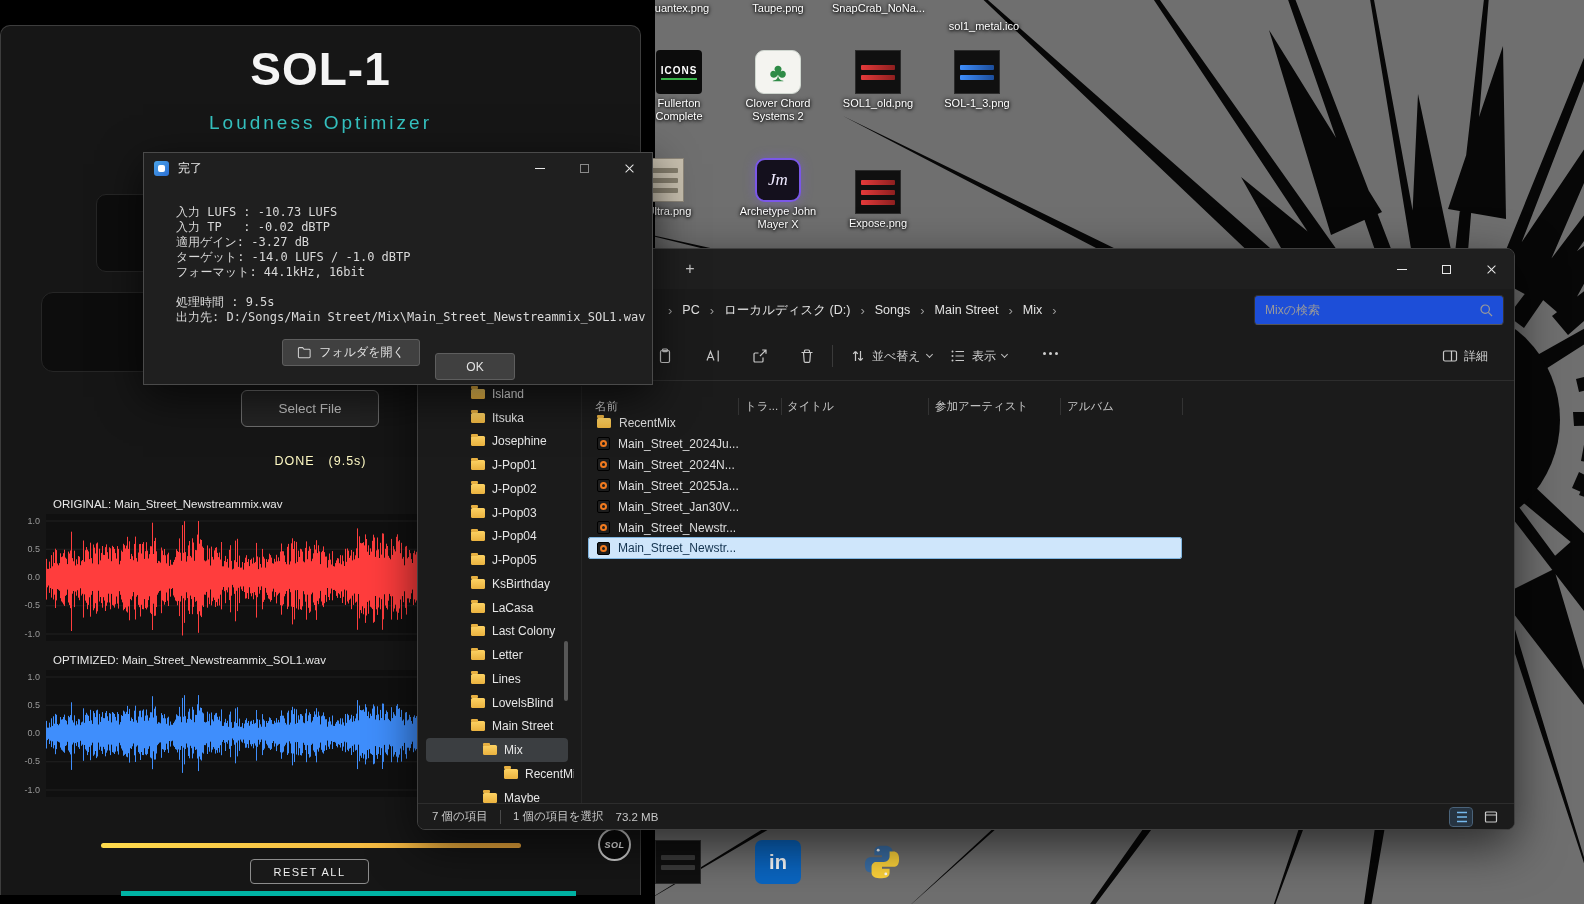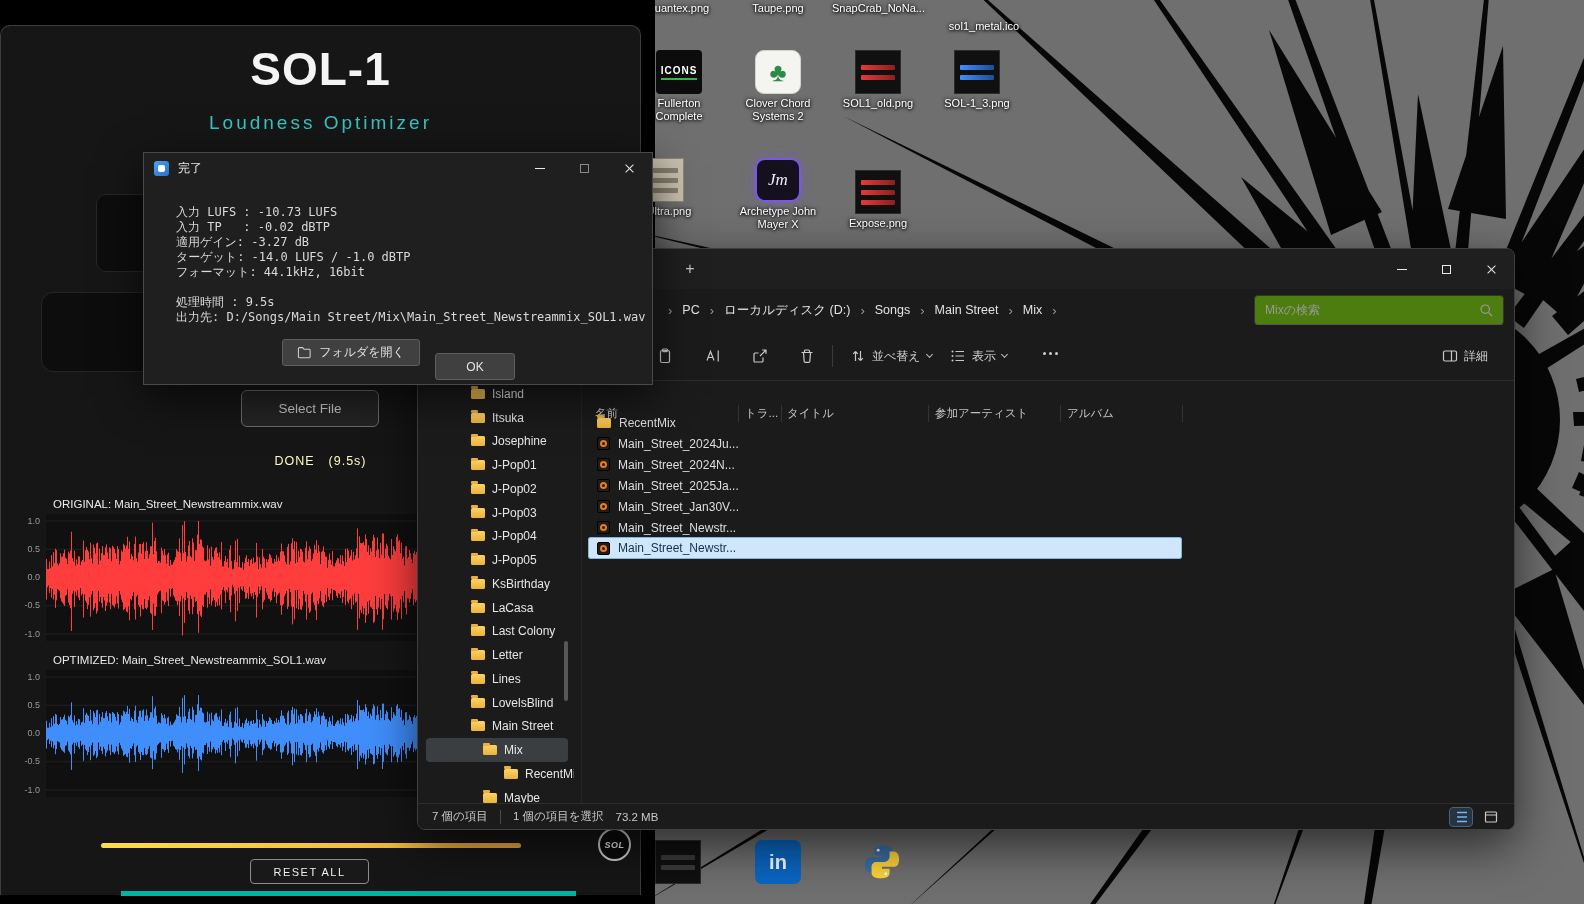--- a/index.html
+++ b/index.html
@@ -55,32 +55,32 @@
 .cap{width:45px;height:100%;display:flex;align-items:center;justify-content:center;cursor:pointer}
 .ic-min{width:10px;height:1px;background:#e8e8e8}
 .ic-max{width:9px;height:9px;border:1px solid #e8e8e8}
 .ic-close{position:relative;width:11px;height:11px}
 .ic-close::before,.ic-close::after{content:"";position:absolute;left:5px;top:0;width:1px;height:11px;background:#e8e8e8}
 .ic-close::before{transform:rotate(45deg)}.ic-close::after{transform:rotate(-45deg)}
 .ex-address{position:absolute;left:0;top:40px;width:100%;height:42px}
 .crumbs{position:absolute;left:244px;top:0;height:42px;display:flex;align-items:center;font-size:12.5px;color:#e2e2e2}
 .crumb{padding:3px 4px;border-radius:3px;cursor:pointer;white-space:nowrap}
 .csep{color:#9a9a9a;margin:0 6px;font-size:13px}
-.searchbox{position:absolute;right:10px;top:6px;width:250px;height:30px;background:#4d7c0f;border:1px solid #333;border-bottom-color:#555;border-radius:4px;display:flex;align-items:center}
+.searchbox{position:absolute;right:10px;top:6px;width:250px;height:30px;background:#1d4ed8;border:1px solid #333;border-bottom-color:#555;border-radius:4px;display:flex;align-items:center}
 .searchbox input{flex:1;background:transparent;border:none;outline:none;color:#cfcfcf;font-size:12px;padding-left:10px}
 .searchbox input::placeholder{color:#9a9a9a}
 .mag{margin-right:9px;flex:0 0 auto}
 .ex-toolbar{position:absolute;left:0;top:82px;width:100%;height:50px;border-bottom:1px solid #2d2d2d}
 .tb-ic{position:absolute;top:9px;width:34px;height:32px;background:transparent;border:none;border-radius:4px;display:flex;align-items:center;justify-content:center}
 .tb-sep{position:absolute;top:14px;width:1px;height:22px;background:#3a3a3a}
 .tb-group{position:absolute;top:9px;height:32px;display:flex;align-items:center;gap:6px;color:#d2d2d2;font-size:12px;padding:0 8px;border-radius:4px;cursor:pointer}
 .caret{width:5px;height:5px;border-right:1px solid #bdbdbd;border-bottom:1px solid #bdbdbd;transform:rotate(45deg);margin-top:-3px}
 .tb-more{position:absolute;left:625px;top:21px;display:flex;gap:3px;cursor:pointer}
 .tb-more i{width:3px;height:3px;border-radius:50%;background:#cfcfcf}
-.ex-header{position:absolute;left:0;top:154px;width:100%;height:22px}
+.ex-header{position:absolute;left:0;top:147px;width:100%;height:22px}
 .colh{position:absolute;top:3px;font-size:11.5px;color:#c6c6c6;cursor:pointer;white-space:nowrap}
 .colsep{position:absolute;top:2px;width:1px;height:17px;background:#333}
 .ex-files{position:absolute;left:0;top:163px;width:100%}
 .frow{position:relative;height:21px;display:flex;align-items:center;padding-left:179px;cursor:pointer}
 .fname{margin-left:8px;font-size:12px;color:#dedede;white-space:nowrap}
 .frow.fsel{margin-left:171px;padding-left:8px;width:592px;height:20px;background:#cfe6fb;outline:1px solid #7fb5e0;border-radius:1px}
 .frow.fsel .fname{color:#12324e}
 .ficon{display:inline-block;width:14px;height:10px;background:linear-gradient(#fdd263,#eab23f);border-radius:1.5px;position:relative;flex:0 0 auto}
 .ficon::before{content:"";position:absolute;top:-2.5px;left:0;width:6.5px;height:3px;background:#e7b041;border-radius:1px}
 .aicon{display:inline-block;width:13px;height:13px;background:#1d1d1d;border:1px solid #000;border-radius:2px;position:relative;flex:0 0 auto}

